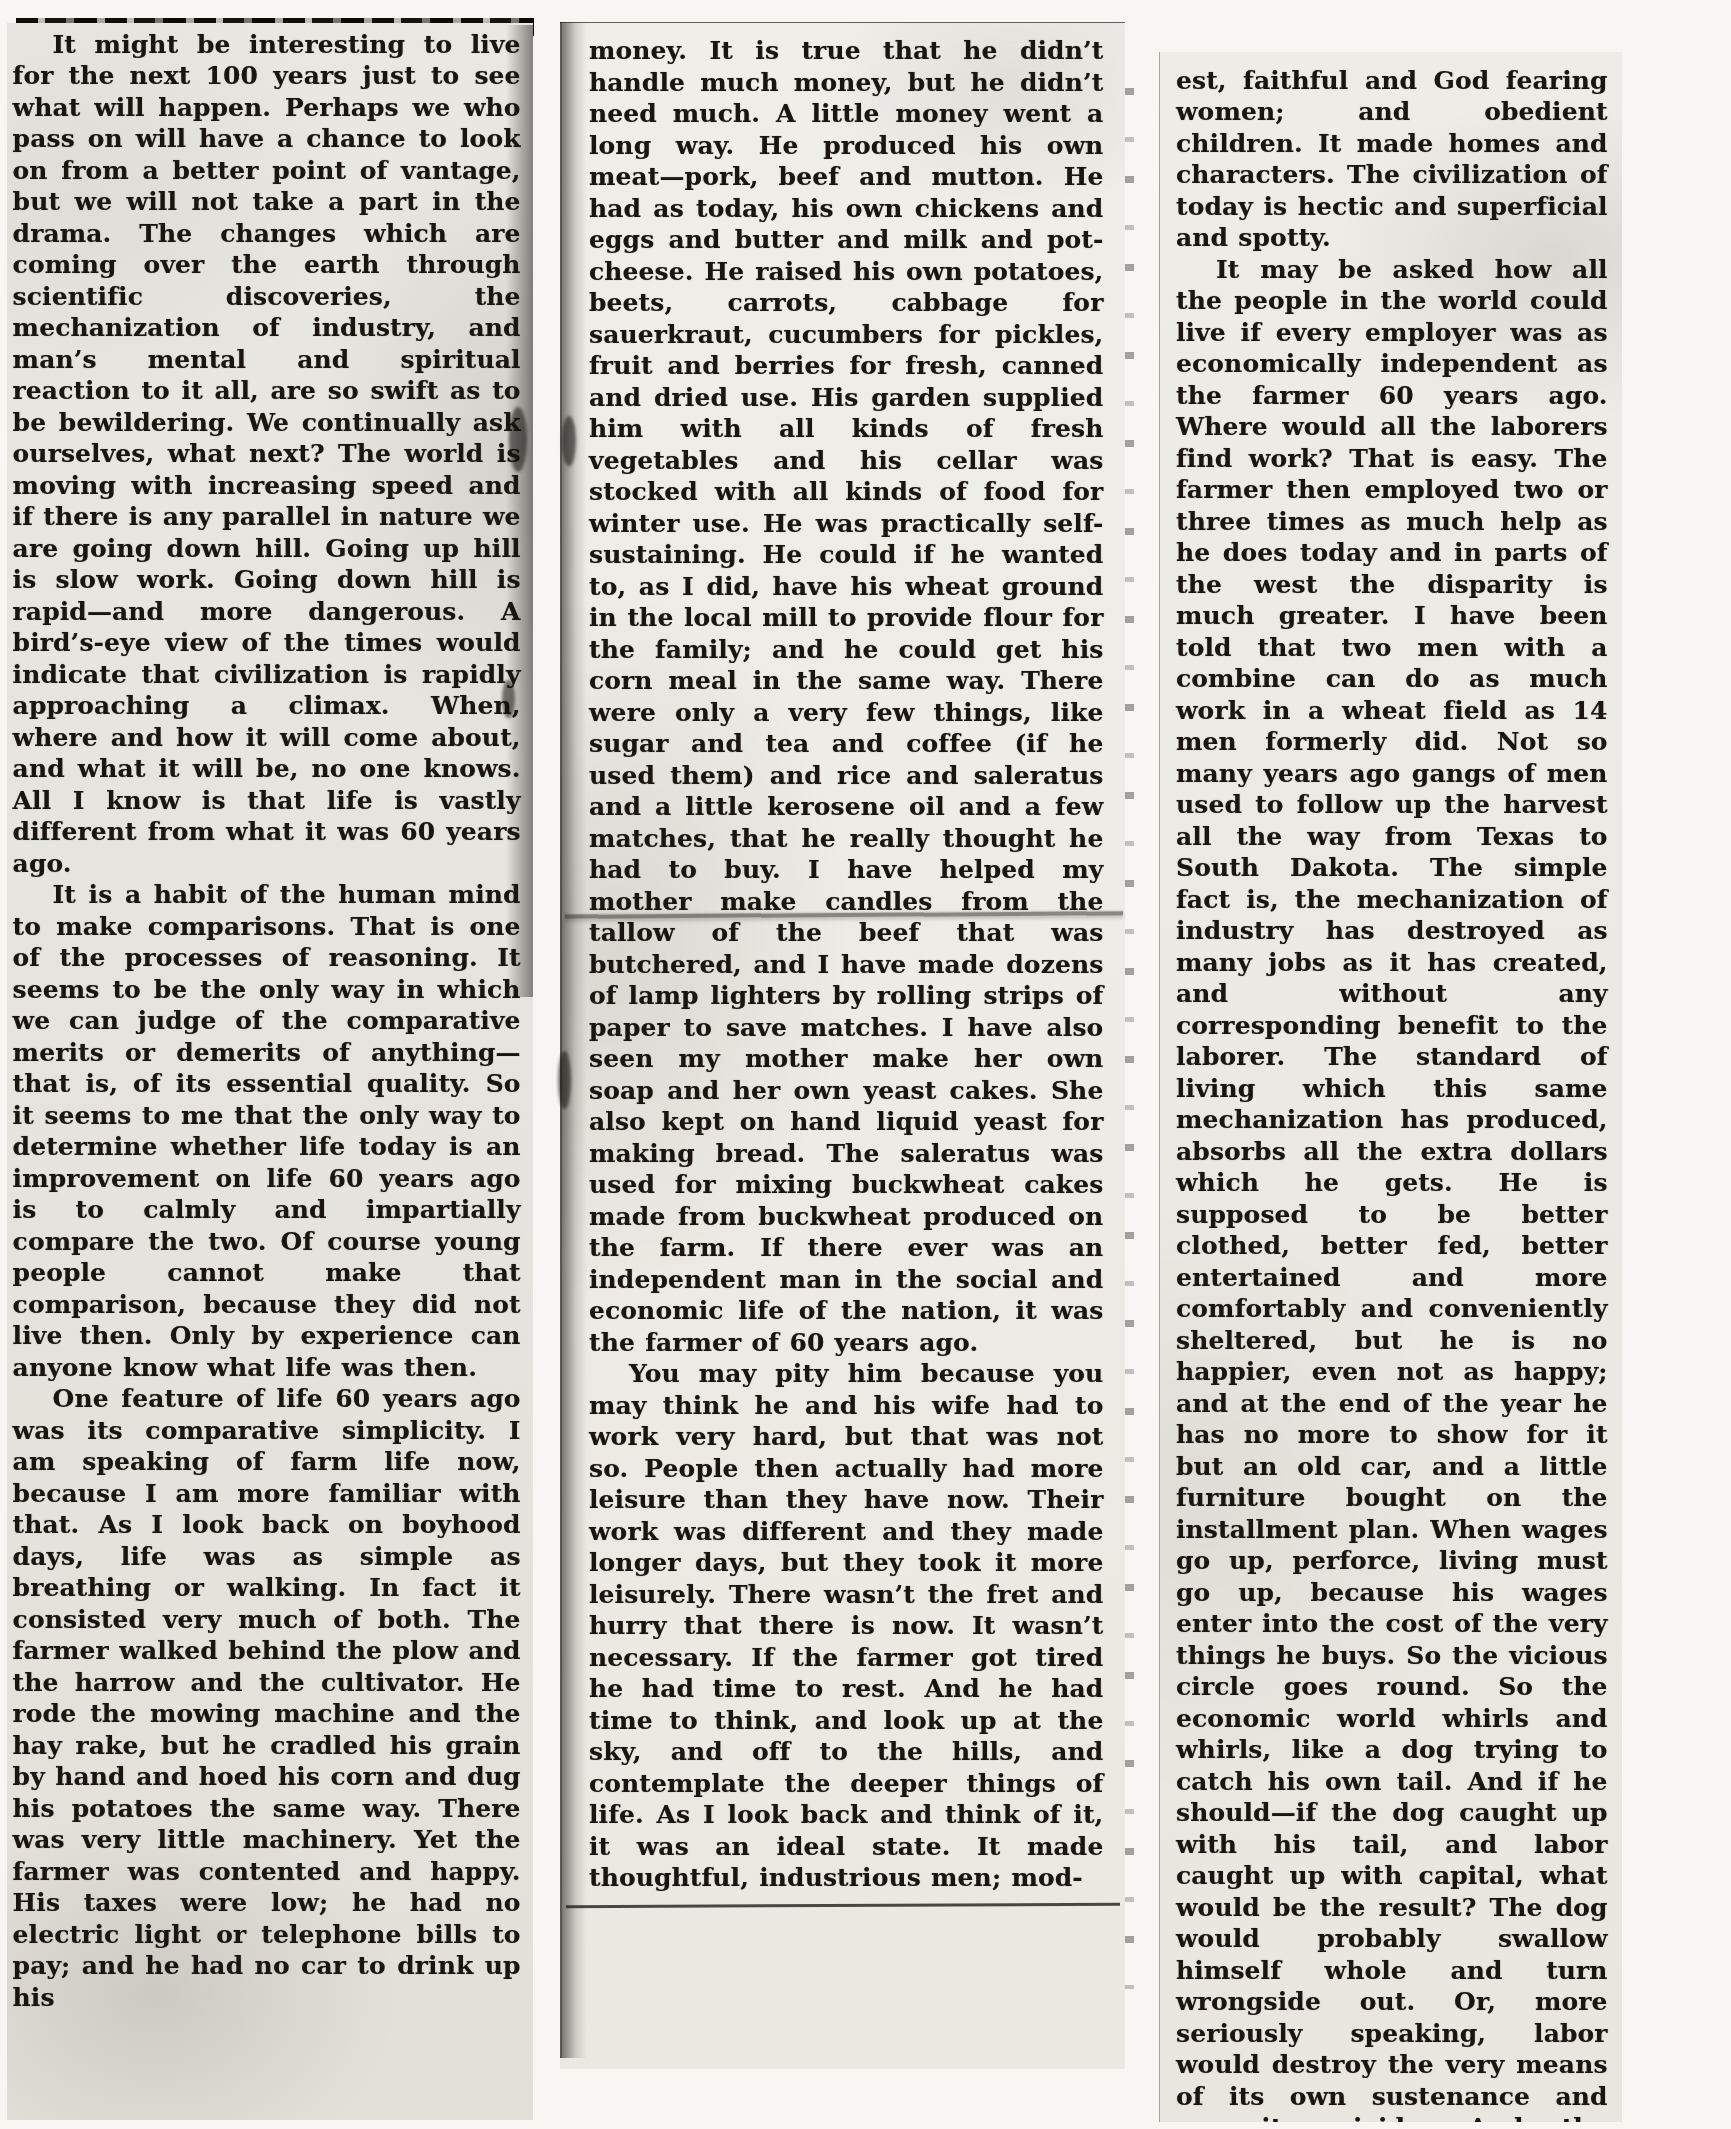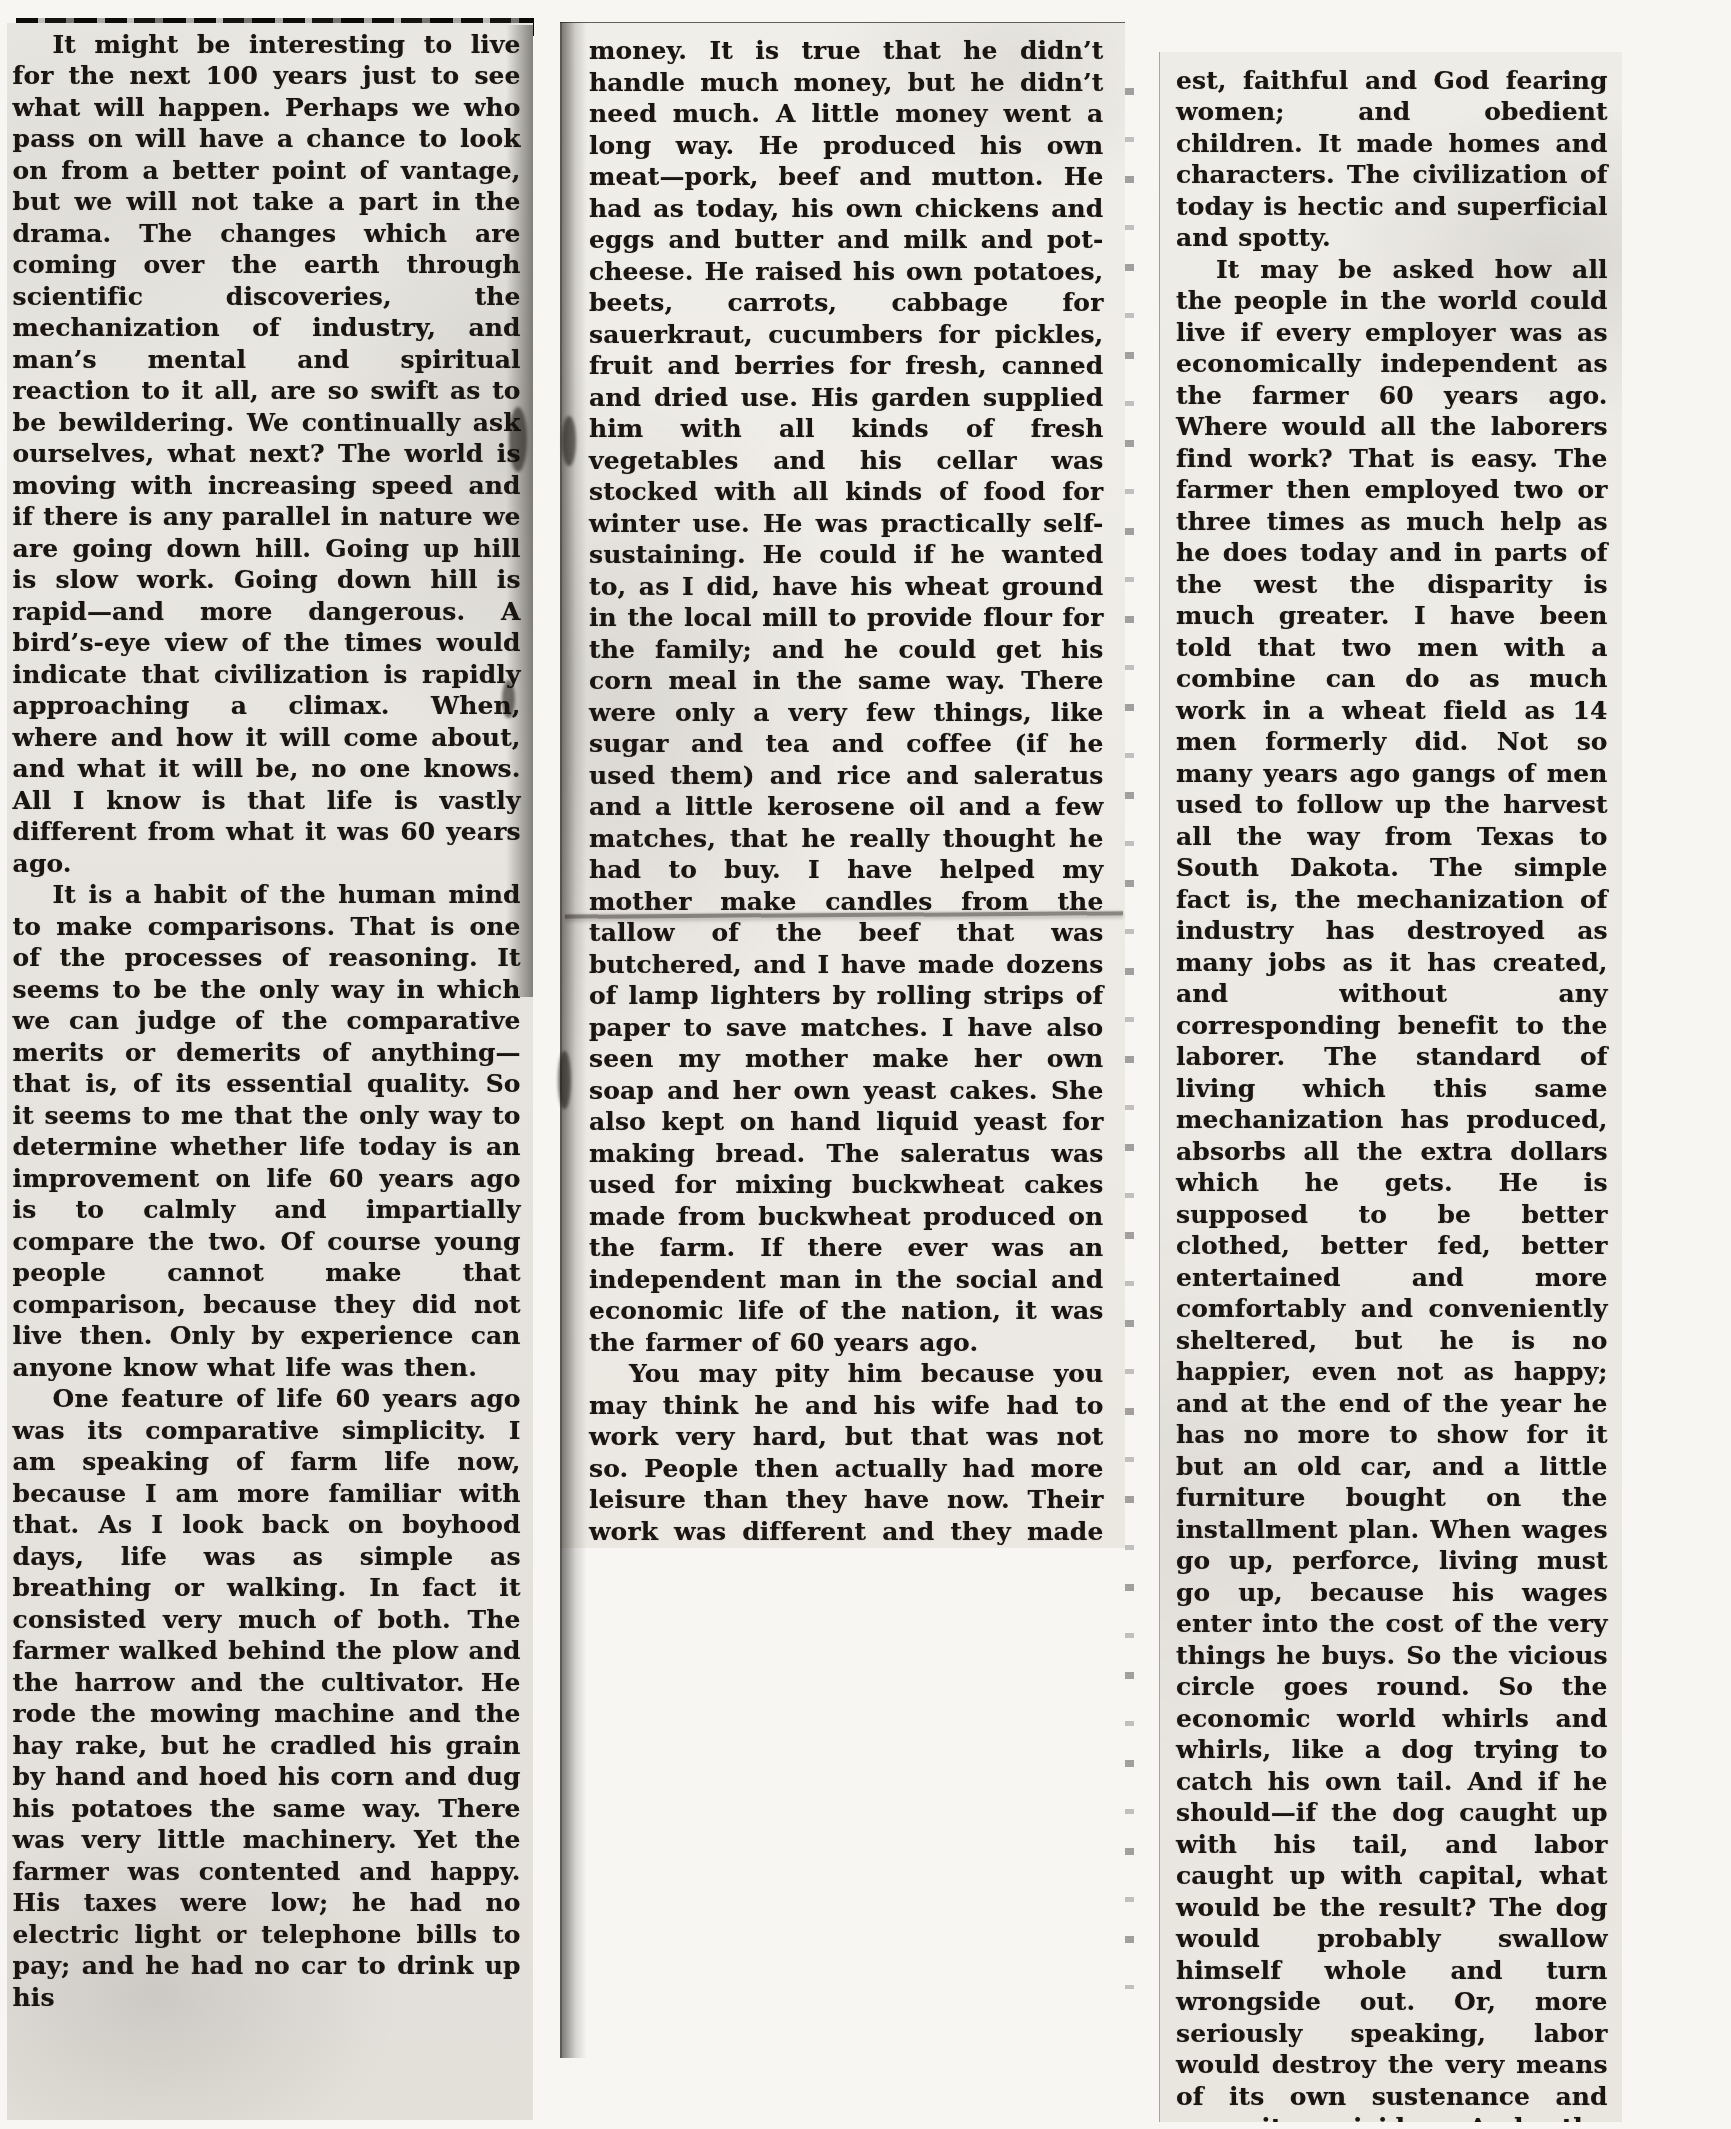--- a/index.html
+++ b/index.html
@@ -29,21 +29,21 @@
   .col1{
     left:7.2px;top:23.4px;width:526px;height:2097px;
     padding:5.4px 12.6px 0 5.4px;
     background:
       radial-gradient(ellipse 378px 288px at 28% 94%, rgba(40,35,28,0.12), transparent 65%),
       radial-gradient(ellipse 270px 450px at 95% 20%, rgba(40,35,28,0.10), transparent 70%),
       radial-gradient(ellipse 450px 360px at 15% 8%, rgba(40,35,28,0.05), transparent 60%),
       linear-gradient(#e9e7e2,#e3e0da);
   }
   .col2{
-    left:560px;top:21.6px;width:565px;height:1526px;
+    left:560px;top:21.6px;width:565px;height:2047px;
     padding:12.6px 21.6px 0 29px;
     background:
       radial-gradient(ellipse 360px 540px at 10% 45%, rgba(40,35,28,0.10), transparent 65%),
       radial-gradient(ellipse 315px 225px at 80% 3%, rgba(40,35,28,0.08), transparent 60%),
       linear-gradient(#f0eee9,#ebe8e2);
     border-top:1.8px solid rgba(25,22,18,0.65);
   }
   .col3{
     left:1159px;top:52px;width:463px;height:2070px;
     padding:12.6px 14.4px 0 16px;

